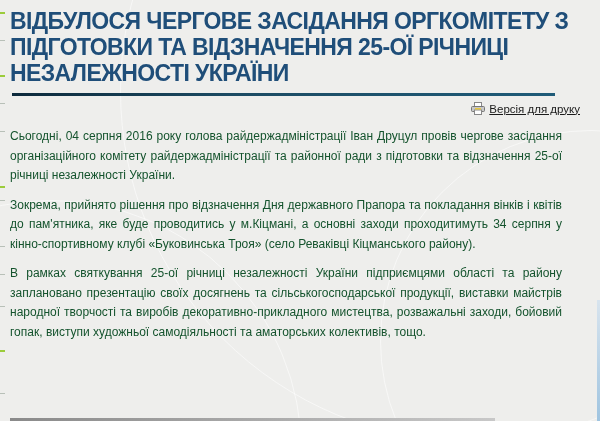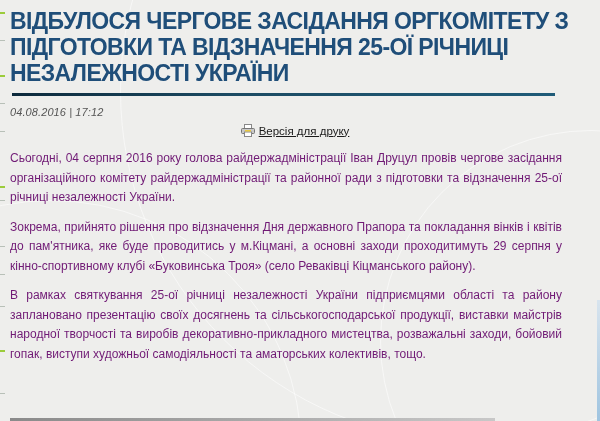--- a/index.html
+++ b/index.html
@@ -73,21 +73,21 @@
     }
     .meta-date {
       margin-top: 10px;
       color: #555;
       font-style: italic;
       font-size: 11px;
       letter-spacing: 0.1px;
     }
     .actions {
       display: flex;
-      justify-content: center;
+      justify-content: flex-end;
       gap: 12px;
       margin-top: 6px;
       padding-right: 10px;
       font-size: 11.5px;
     }
     .action {
       display: flex;
       align-items: center;
       gap: 4px;
       color: #222;
@@ -96,21 +96,21 @@
     .action a {
       color: #1a1a1a;
       text-decoration: underline;
     }
     .icon svg {
       display: block;
     }
     .body-text {
       margin-top: 12px;
       width: 552px;
-      color: #701a75;
+      color: #14532d;
       font-size: 12px;
       line-height: 19.5px;
       text-align: justify;
     }
     .body-text p {
       margin: 0 0 10px 0;
     }
     .body-text p.indent {
       text-indent: 3px;
     }
@@ -143,39 +143,36 @@
   <div class="tick" style="top:306px;"></div>
   <div class="tick green" style="top:350px;"></div>
   <div class="tick" style="top:393px;"></div>
 </div>
 <div class="right-edge"></div>
 
 <div class="article">
   <h1 class="title">Відбулося чергове засідання оргкомітету з підготовки та відзначення 25-ої річниці незалежності України</h1>
   <div class="title-rule"></div>
 
-  <div class="meta-date">
-    <span>04.08.2016</span><span> | </span><span>17:12</span>
-  </div>
 
   <div class="actions">
     <div class="action">
       <span class="icon">
         <svg width="14" height="13" viewBox="0 0 14 13">
           <rect x="3.5" y="0.5" width="7" height="4" fill="#fff" stroke="#888"></rect>
           <rect x="0.5" y="4.5" width="13" height="5" rx="1" fill="#c8c8c8" stroke="#777"></rect>
           <rect x="3.5" y="8" width="7" height="4.5" fill="#fff" stroke="#888"></rect>
           <rect x="4" y="6" width="6" height="1.5" fill="#e8c840"></rect>
         </svg>
       </span>
       <a>Версія для друку</a>
     </div>
   </div>
 
   <div class="body-text">
     <p>Сьогодні, 04 серпня 2016 року голова райдержадміністрації Іван Друцул провів чергове засідання організаційного комітету райдержадміністрації та районної ради з підготовки та відзначення 25-ої річниці незалежності України.</p>
-    <p>Зокрема, прийнято рішення про відзначення Дня державного Прапора та покладання вінків і квітів до пам'ятника, яке буде проводитись у м.Кіцмані, а основні заходи проходитимуть 29 серпня у кінно-спортивному клубі «Буковинська Троя» (село Реваківці Кіцманського району).</p>
+    <p>Зокрема, прийнято рішення про відзначення Дня державного Прапора та покладання вінків і квітів до пам'ятника, яке буде проводитись у м.Кіцмані, а основні заходи проходитимуть 34 серпня у кінно-спортивному клубі «Буковинська Троя» (село Реваківці Кіцманського району).</p>
     <p>В рамках святкування 25-ої річниці незалежності України підприємцями області та району заплановано презентацію своїх досягнень та сільськогосподарської продукції, виставки майстрів народної творчості та виробів декоративно-прикладного мистецтва, розважальні заходи, бойовий гопак, виступи художньої самодіяльності та аматорських колективів, тощо.</p>
 
   </div>
 </div>
 
 <div class="bottom-bar"></div>
 
 </body></html>

